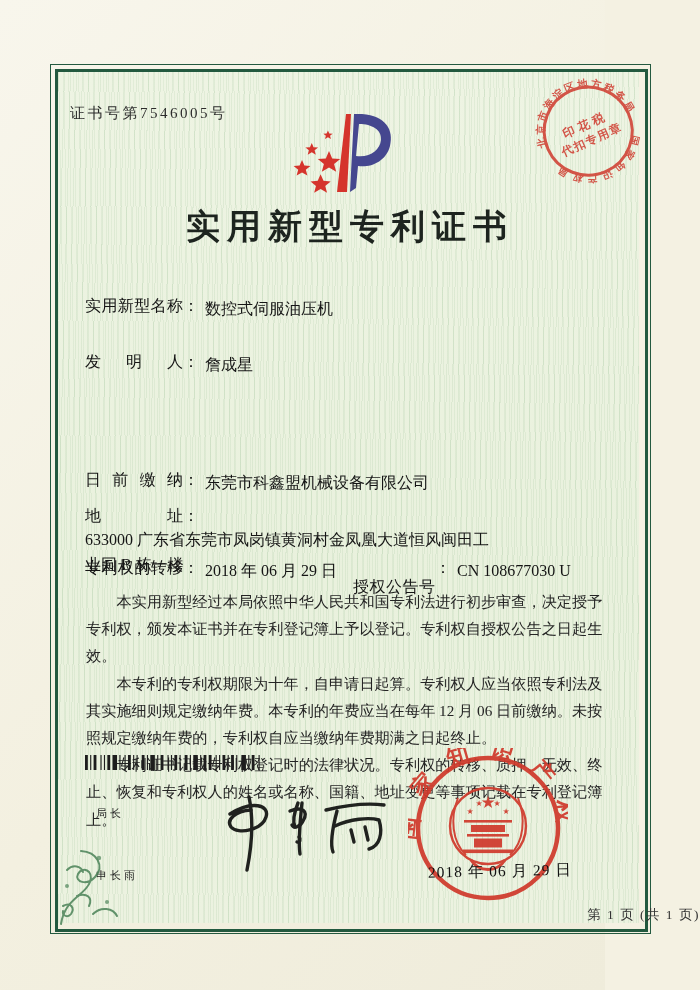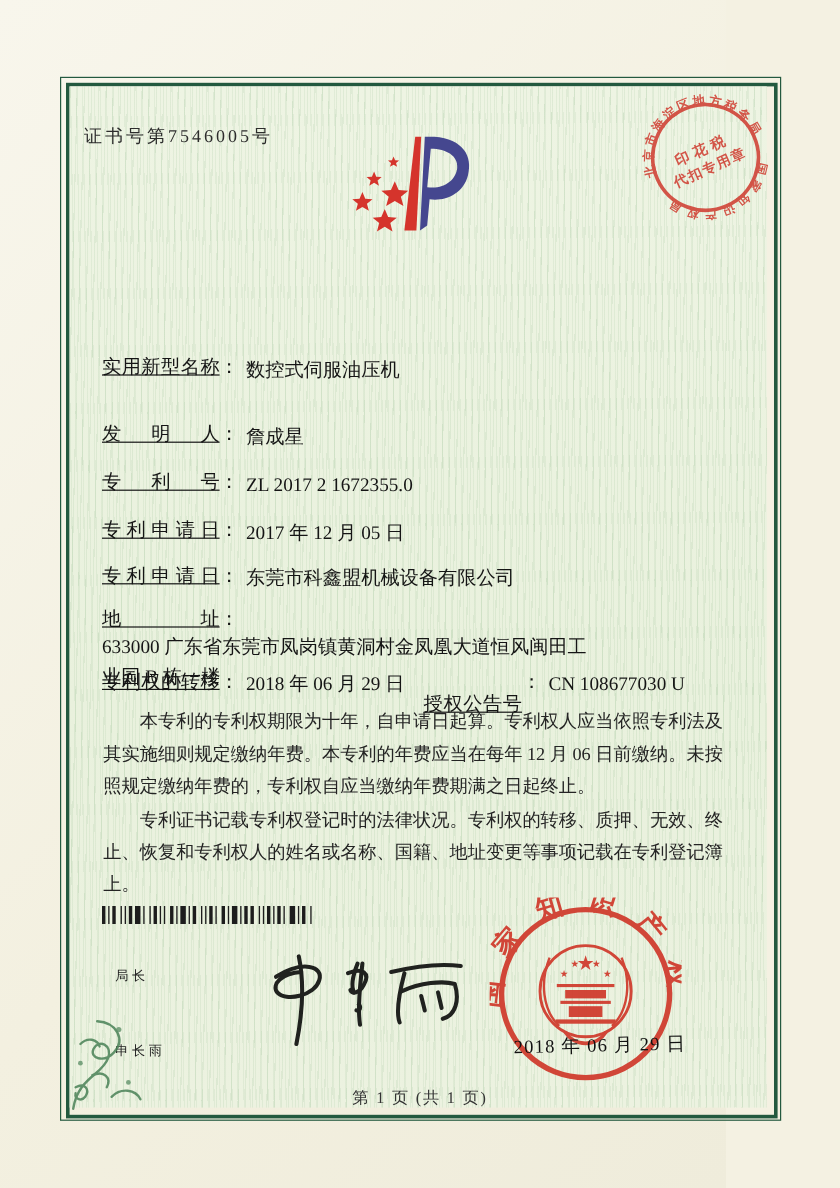--- a/index.html
+++ b/index.html
@@ -12,30 +12,30 @@
   .field-bg{position:absolute;left:58px;top:72px;width:581px;height:851px;
     background:
       repeating-linear-gradient(89deg, rgba(110,165,110,.10) 0 1px, rgba(255,255,255,0) 1px 5px),
       repeating-linear-gradient(91.5deg, rgba(110,165,110,.12) 0 1px, rgba(255,255,255,0) 1px 6px),
       linear-gradient(180deg,#eef4e3 0%,#e9f1dd 60%,#ecf2e0 100%);}
   .abs{position:absolute;}
   .cert-no{left:70px;top:104px;font-size:15px;letter-spacing:2.5px;color:#2c2c2c;}
   .title{left:0;top:204px;width:700px;text-align:center;font-size:34px;font-weight:bold;letter-spacing:7px;color:#1d241f;}
   
   .frow{left:85px;font-size:16px;color:#151515;width:520px;}
-  .flabel{display:inline-block;width:98px;text-align:justify;text-align-last:justify;vertical-align:top;text-decoration:underline;}
+  .flabel{display:inline-block;width:98px;text-align:justify;text-align-last:justify;vertical-align:top;}
   .fcolon{display:inline-block;vertical-align:top;margin-right:6px;}
   .fvalue{display:inline-block;vertical-align:top;max-width:404px;line-height:25px;}
   .pair2{position:absolute;left:268px;top:0;white-space:nowrap;}
   .pair2 .flabel{width:82px;margin-top:19px;}
   
   .bodytext{left:86px;top:588px;width:530px;font-size:15.2px;line-height:27.2px;color:#242424;}
   .bodytext p{margin:0;text-indent:2em;}
   .sig-label{left:96px;font-size:11px;letter-spacing:3px;color:#222;}
-  .footer{left:0;top:906px;width:700px;text-align:center;font-size:13.5px;letter-spacing:1.5px;color:#333;}
+  .footer{left:0;top:906px;width:700px;text-align:right;font-size:13.5px;letter-spacing:1.5px;color:#333;}
   .seal-date{left:428px;top:861px;width:160px;font-size:15.5px;letter-spacing:1px;color:#111;transform:rotate(-1.2deg);z-index:6;}
   .seal-wrap{left:408px;top:748px;z-index:5;opacity:.93;}
   .tax-wrap{left:534px;top:76px;transform:rotate(-24deg);opacity:.85;}
   .logo-wrap{left:290px;top:104px;}
   .sig-wrap{left:202px;top:790px;}
   .flourish-wrap{left:57px;top:836px;opacity:.85;}
   .barcode-wrap{left:85px;top:755px;}
   svg text{font-family:"Liberation Serif","DejaVu Serif",serif;}
 </style>
 </head>
@@ -59,47 +59,43 @@
       <g fill="#d5342c">
         <polygon points="38,26 40.4,31.6 46.4,32 41.8,35.8 43.4,41.6 38,38.4 32.6,41.6 34.2,35.8 29.6,32 35.6,31.6" transform="scale(0.55) translate(31,22)"></polygon>
         <polygon points="24,40 26.4,45.6 32.4,46 27.8,49.8 29.4,55.6 24,52.4 18.6,55.6 20.2,49.8 15.6,46 21.6,45.6" transform="scale(0.75) translate(5,12)"></polygon>
         <polygon points="39,47 42.2,54.4 50.2,55 44.1,60 46.2,67.7 39,63.4 31.8,67.7 33.9,60 27.8,55 35.8,54.4"></polygon>
         <polygon points="12,56 14.4,61.6 20.4,62 15.8,65.8 17.4,71.6 12,68.4 6.6,71.6 8.2,65.8 3.6,62 9.6,61.6"></polygon>
         <polygon points="31,70 34.2,77.4 42.2,78 36.1,83 38.2,90.7 31,86.4 23.8,90.7 25.9,83 19.8,78 27.8,77.4" transform="scale(0.9) translate(3,8)"></polygon>
       </g>
     </svg>
   </div>
 
+  <div class="abs title">实用新型专利证书</div>
 
   <div class="abs frow" style="top:296px">
     <span class="flabel">实用新型名称</span><span class="fcolon">：</span><span class="fvalue">数控式伺服油压机</span>
   </div>
   <div class="abs frow" style="top:352px">
     <span class="flabel">发明人</span><span class="fcolon">：</span><span class="fvalue">詹成星</span>
   </div>
-  <div class="abs frow" style="top:392px">
-    <span class="flabel">专利号</span><span class="fcolon">：</span><span class="fvalue">ZL 2017 2 1672355.0</span>
-  </div>
-  <div class="abs frow" style="top:432px">
-    <span class="flabel">专利申请日</span><span class="fcolon">：</span><span class="fvalue">2017 年 12 月 05 日</span>
-  </div>
   <div class="abs frow" style="top:470px">
-    <span class="flabel">专利申请日</span><span class="fcolon">：</span><span class="fvalue">东莞市科鑫盟机械设备有限公司</span>
+    <span class="flabel">日前缴纳</span><span class="fcolon">：</span><span class="fvalue">东莞市科鑫盟机械设备有限公司</span>
   </div>
   <div class="abs frow" style="top:506px">
     <span class="flabel">地址</span><span class="fcolon">：</span><span class="fvalue" style="max-width:412px">633000 广东省东莞市凤岗镇黄洞村金凤凰大道恒风闽田工业园 B 栋一楼</span>
   </div>
   <div class="abs frow" style="top:558px">
     <span class="flabel">专利权的转移</span><span class="fcolon">：</span><span class="fvalue">2018 年 06 月 29 日</span>
     <span class="pair2">
       <span class="flabel">授权公告号</span><span class="fcolon">：</span><span class="fvalue">CN 108677030 U</span>
     </span>
   </div>
 
   <div class="abs bodytext">
+    <p>本实用新型经过本局依照中华人民共和国专利法进行初步审查，决定授予专利权，颁发本证书并在专利登记簿上予以登记。专利权自授权公告之日起生效。</p>
     <p>本专利的专利权期限为十年，自申请日起算。专利权人应当依照专利法及其实施细则规定缴纳年费。本专利的年费应当在每年 12 月 06 日前缴纳。未按照规定缴纳年费的，专利权自应当缴纳年费期满之日起终止。</p>
     <p>专利证书记载专利权登记时的法律状况。专利权的转移、质押、无效、终止、恢复和专利权人的姓名或名称、国籍、地址变更等事项记载在专利登记簿上。</p>
   </div>
 
   <div class="abs barcode-wrap">
     <svg width="177" height="15" viewBox="0 0 177 15" id="barcode">
         <rect x="0.00" y="0" width="2.84" height="15" fill="#1d1d1d"></rect>
         <rect x="5.16" y="0" width="1.12" height="15" fill="#1d1d1d"></rect>
         <rect x="8.59" y="0" width="2.84" height="15" fill="#1d1d1d"></rect>
         <rect x="15.47" y="0" width="1.12" height="15" fill="#1d1d1d"></rect>

